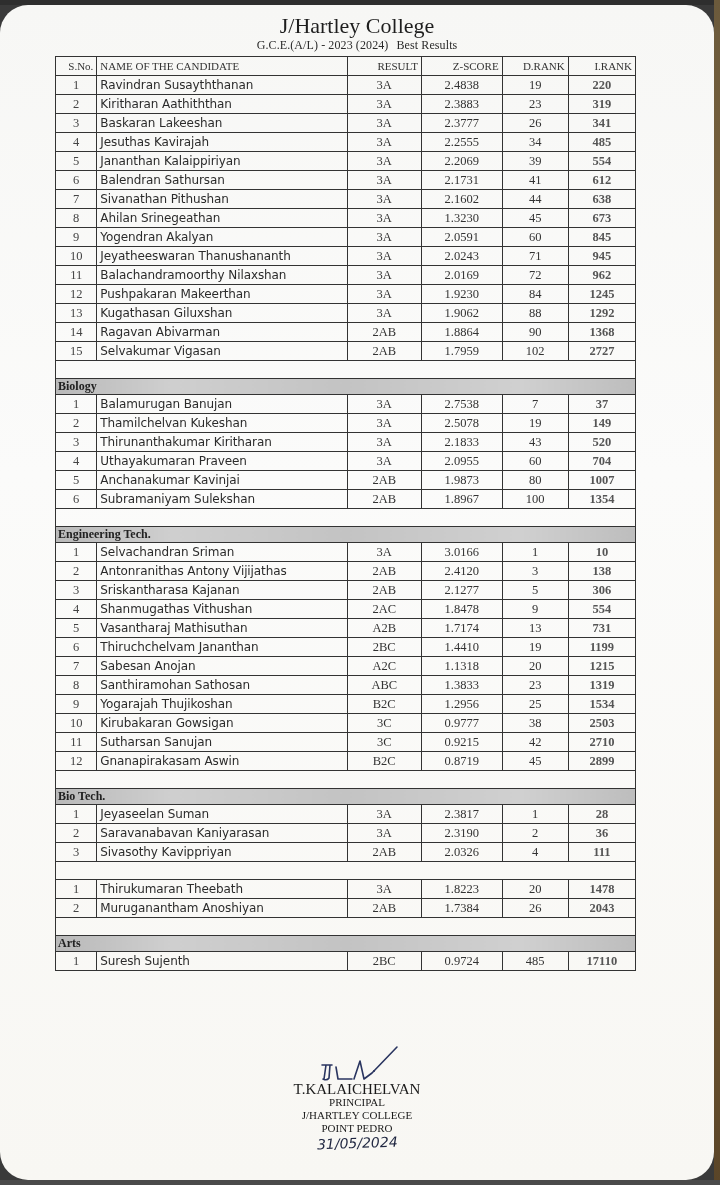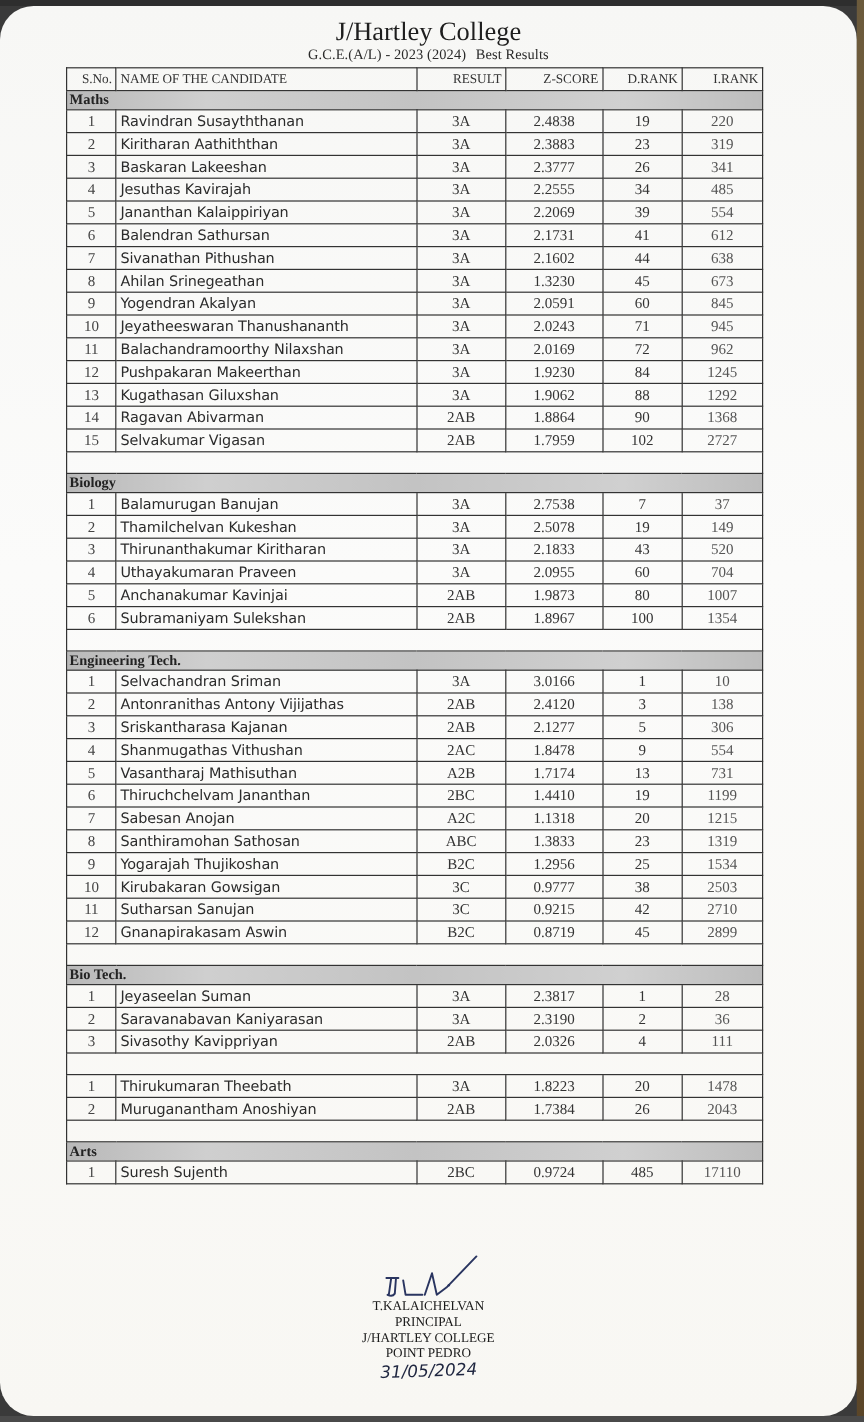--- a/index.html
+++ b/index.html
@@ -32,34 +32,34 @@
     border: 1px solid #333; padding: 0 3px; height: 18px; line-height: 18px;
     white-space: nowrap; overflow: hidden;
   }
   table.results th { font-weight: normal; font-size: 11px; color: #333; height: 17px; }
   .col-sno { width: 40px; } .col-name { width: 242px; } .col-res { width: 72px; }
   .col-z { width: 78px; } .col-d { width: 64px; } .col-i { width: 65px; }
   .c { text-align: right; }
   td.name { font-family: "DejaVu Sans", sans-serif; font-size: 12px; color: #2b2b2b; letter-spacing: -0.1px; }
   td.sno { text-align: center; color: #444; }
   td.num { text-align: center; color: #333; }
-  td.irank { color: #555; }
+  td.irank { color: #555; font-weight: bold; }
   tr.section td {
     background: linear-gradient(90deg, #b9b9b9, #cfcfcf 20%, #c3c3c3 50%, #d0d0d0 80%, #bdbdbd);
     font-weight: bold; font-size: 12px; height: 15px; line-height: 15px; padding-left: 2px;
   }
   tr.spacer td { height: 17px; border-left: 1px solid #333; border-right: 1px solid #333; }
 
   .signature {
     position: absolute; left: 0; top: 1040px; width: 714px; text-align: center;
     font-size: 11px; line-height: 13px; color: #1a1a1a;
   }
   .sign-mark { display: block; margin: 0 auto; width: 110px; height: 38px; }
   .sign-line { display: block; }
-  .sign-name { font-size: 11px; }
+  .sign-name { font-size: 15px; }
   .handwritten-date {
     font-family: "DejaVu Sans", sans-serif; font-size: 14px; color: #1f2640;
     font-style: italic; margin-top: 2px; display: inline-block; transform: rotate(-2deg);
   }
 </style>
 </head>
 <body>
 
 <div class="frame-top"></div>
 <div class="paper">
@@ -81,23 +81,20 @@
       <tr>
         <th class="c">S.No.</th>
         <th style="text-align:left">NAME OF THE CANDIDATE</th>
         <th class="c">RESULT</th>
         <th class="c">Z-SCORE</th>
         <th class="c">D.RANK</th>
         <th class="c">I.RANK</th>
       </tr>
     </thead>
     <tbody id="table-body">
-        <tr class="section">
-          <td colspan="6">Maths</td>
-        </tr>
         <tr>
           <td class="sno">1</td>
           <td class="name">Ravindran Susayththanan</td>
           <td class="num">3A</td>
           <td class="num">2.4838</td>
           <td class="num">19</td>
           <td class="num irank">220</td>
         </tr>
         <tr>
           <td class="sno">2</td>

